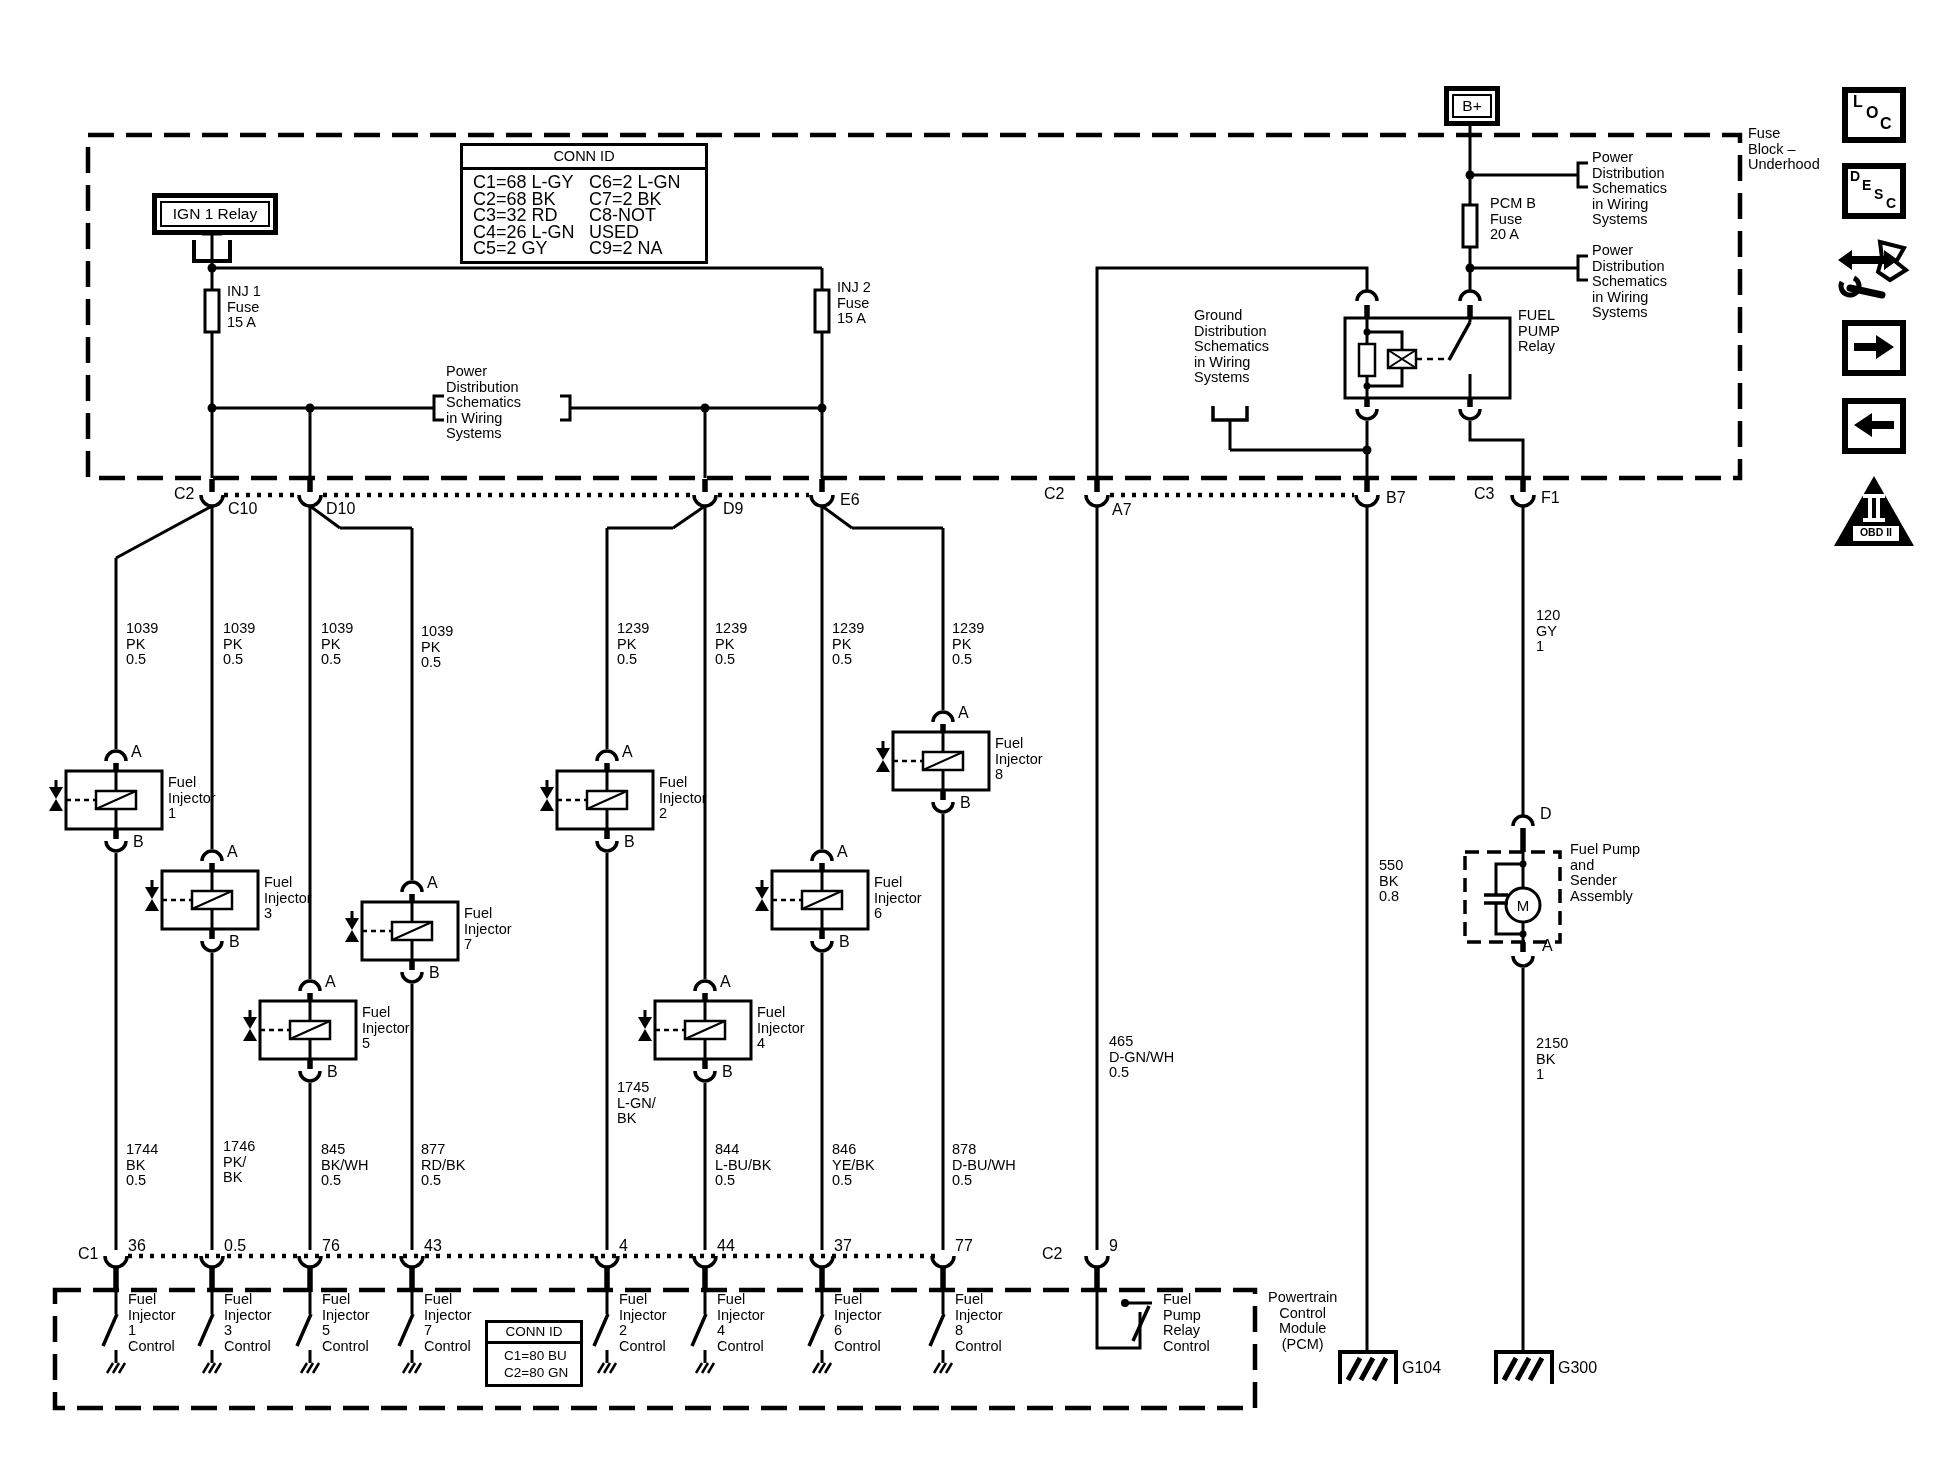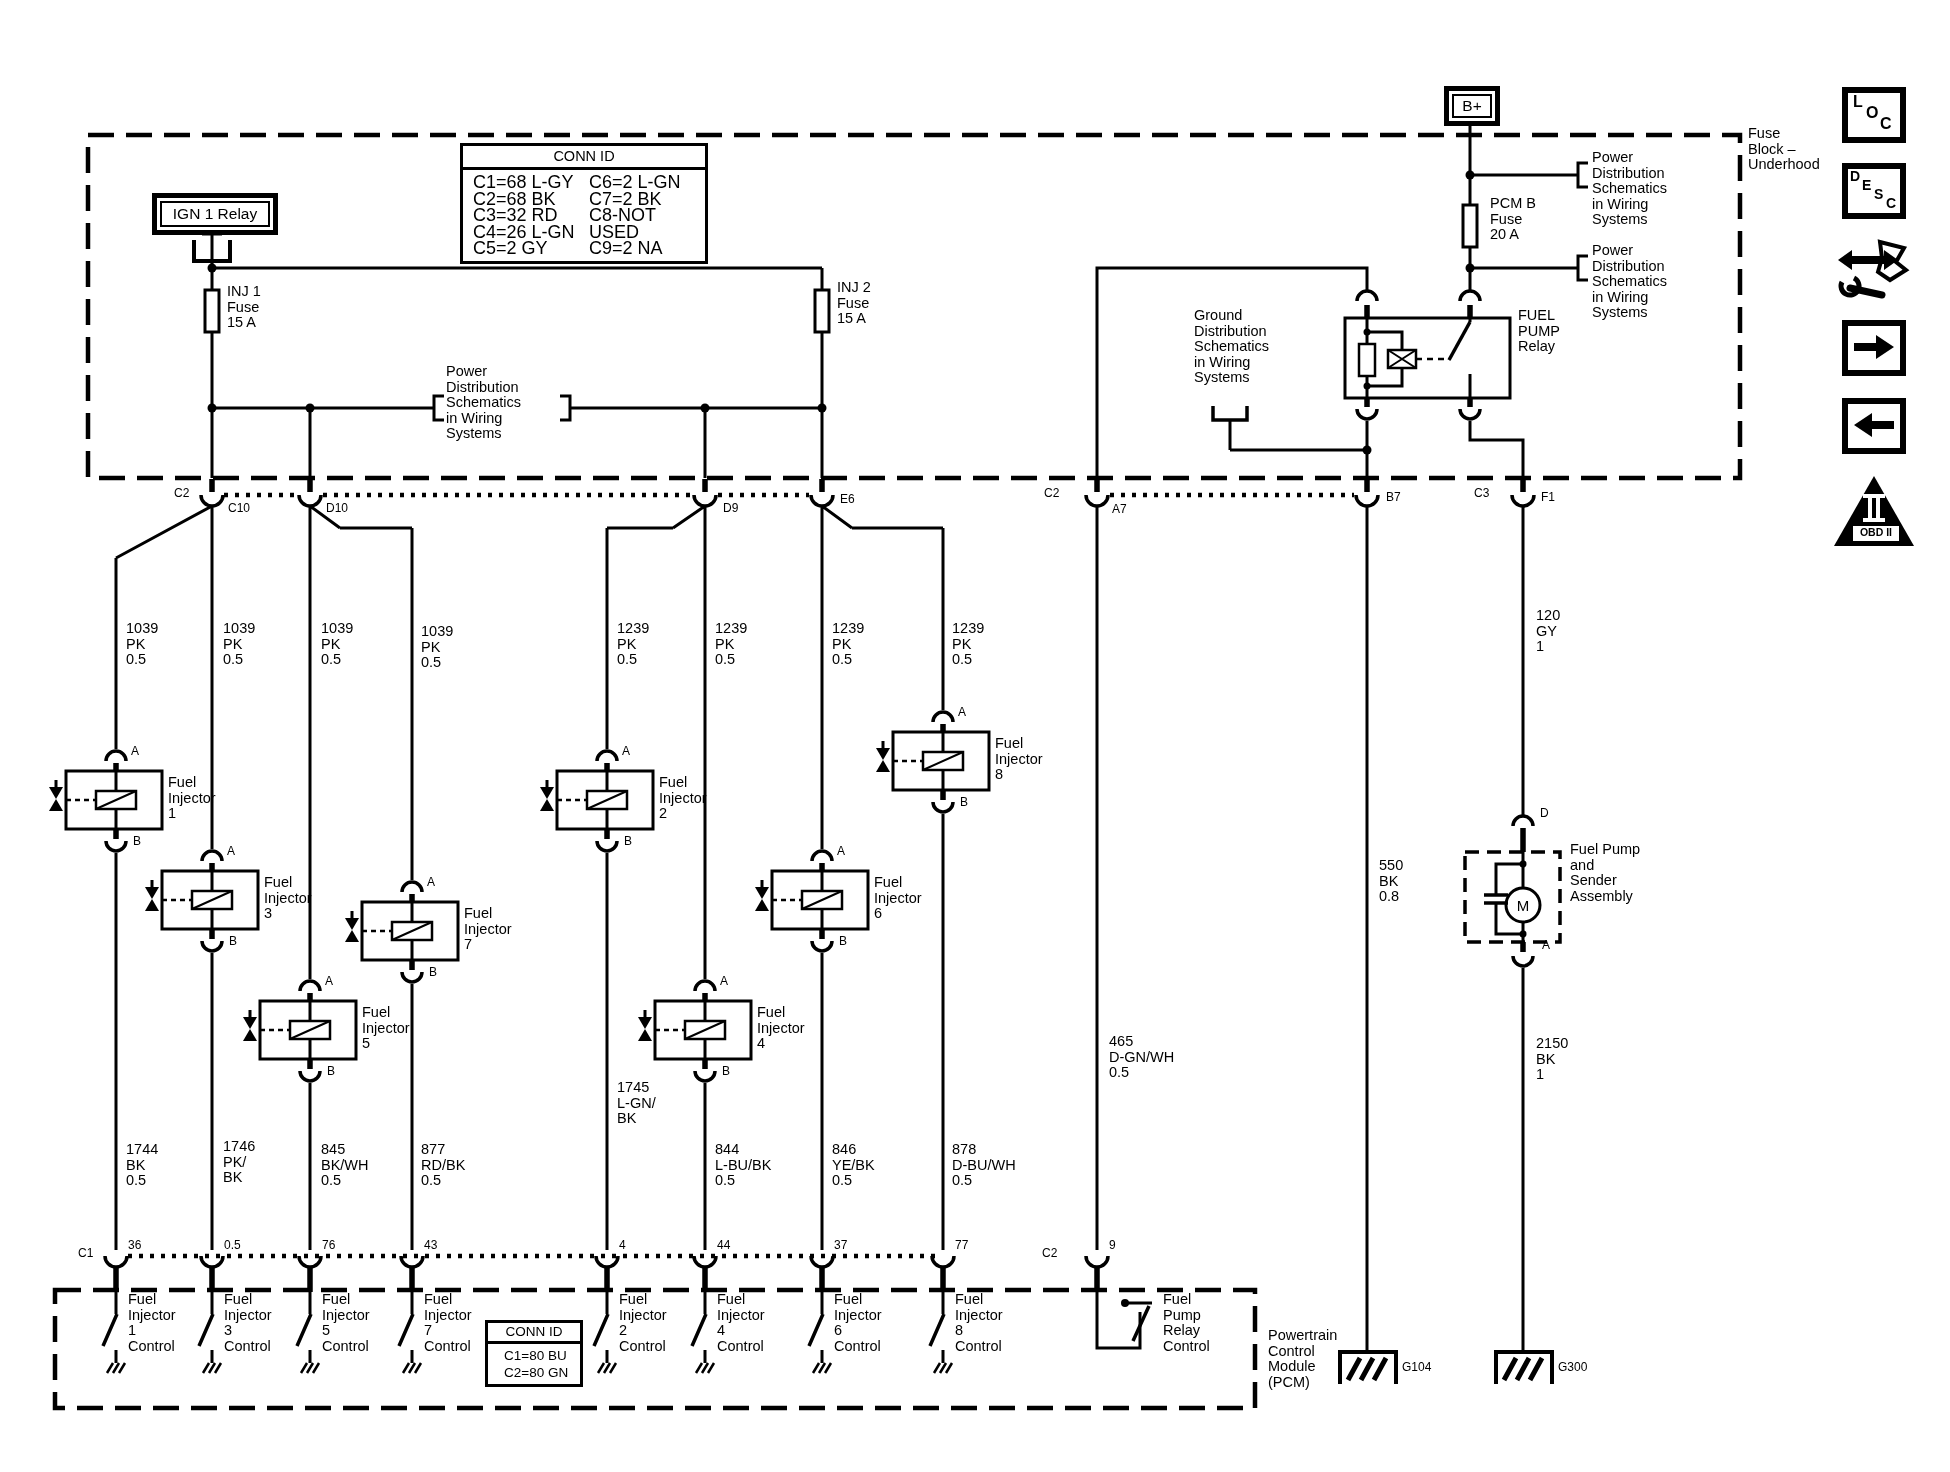--- a/index.html
+++ b/index.html
@@ -1,21 +1,21 @@
 <!DOCTYPE html>
 <html><head>
 <meta charset="utf-8">
 <style>
   html,body{margin:0;padding:0;background:#fff;}
   #canvas{position:relative;width:1950px;height:1472px;background:#fff;overflow:hidden;
           font-family:"Liberation Sans",sans-serif;color:#000;}
   svg{position:absolute;left:0;top:0;}
   svg path{fill:none;stroke:#000;}
   .lbl{position:absolute;font-size:14.5px;line-height:15.5px;white-space:pre-line;}
-  .pin{position:absolute;font-size:12px;line-height:15px;}
+  .pin{position:absolute;font-size:16px;line-height:15px;}
   .dbox{position:absolute;border:2px solid #000;box-shadow:0 0 0 3px #fff,0 0 0 8px #000;
         background:#fff;display:flex;align-items:center;justify-content:center;
         font-size:15.5px;}
   .connid{position:absolute;border:3px solid #000;background:#fff;}
   .connid .hd{border-bottom:3px solid #000;text-align:center;font-size:14.5px;padding:2px 0 3px;}
   .connid .body{display:flex;padding:4px 0 4px 10px;}
   .connid .col{width:116px;}
   .connid .col div{font-size:18px;line-height:16.6px;}
   .connid2{position:absolute;border:3px solid #000;background:#fff;}
   .connid2 .hd{border-bottom:3px solid #000;text-align:center;font-size:13.5px;padding:1px 0 2px;}
@@ -443,21 +443,21 @@
 6
 Control</div>
   <div class="lbl" style="left:955px;top:1292px;">Fuel
 Injector
 8
 Control</div>
   <div class="lbl" style="left:1163px;top:1292px;">Fuel
 Pump
 Relay
 Control</div>
-  <div class="lbl" style="left:1268px;top:1328px;">Powertrain
+  <div class="lbl" style="left:1268px;top:1290px;text-align:center;">Powertrain
 Control
 Module
 (PCM)</div>
 
   <div class="pin" style="left:1402px;top:1360px;">G104</div>
   <div class="pin" style="left:1558px;top:1360px;">G300</div>
 
   <div class="icon-box" style="left:1842px;top:87px;">
     <span style="left:5px;top:0px;">L</span>
     <span style="left:18px;top:11px;">O</span>

